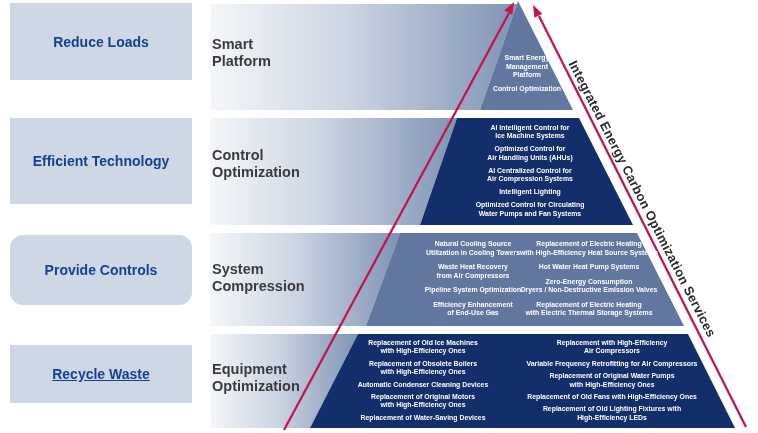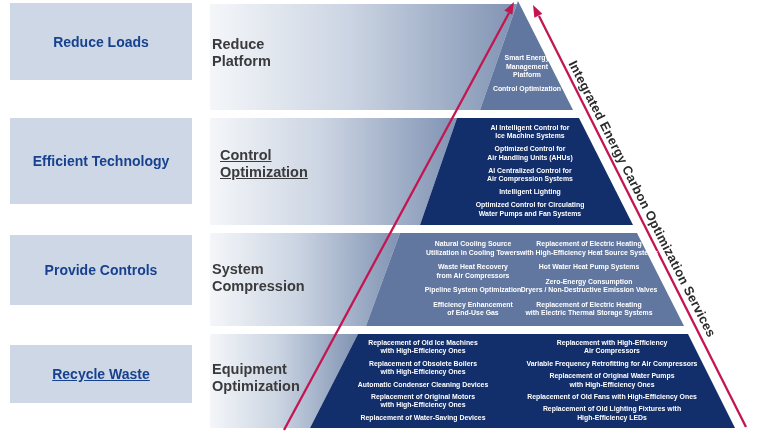--- a/index.html
+++ b/index.html
@@ -57,26 +57,26 @@
     <polygon points="358,334 688,334 735,428 310,428" fill="#132f6b"></polygon>
 
     <line x1="284" y1="430" x2="509" y2="13" stroke-width="2.3" fill="none" stroke="#c31650"></line>
     <polygon points="514,2 512.3,14.7 504.3,10.5" fill="#c31650"></polygon>
     <line x1="746" y1="427" x2="539" y2="16" stroke-width="2.3" fill="none" stroke="#c31650"></line>
     <polygon points="533,5 542.4,13.7 534.4,17.7" fill="#c31650"></polygon>
   </svg>
 
   <div class="lbox" style="top:3px;height:77px;">Reduce Loads</div>
   <div class="lbox" style="top:118px;height:86px;">Efficient Technology</div>
-  <div class="lbox" style="top:235px;height:70px;">Provide Controls</div>
+  <div class="lbox" style="top:235px;height:70px;border-radius:13px;">Provide Controls</div>
   <div class="lbox" style="top:345px;height:58px;text-decoration:underline;">Recycle Waste</div>
 
-  <div class="heading" style="left:212px;top:36px;">Reduce
+  <div class="heading" style="left:212px;top:36px;">Smart
 Platform</div>
-  <div class="heading" style="left:220px;top:147px;text-decoration:underline;">Control
+  <div class="heading" style="left:212px;top:147px;">Control
 Optimization</div>
   <div class="heading" style="left:212px;top:261px;">System
 Compression</div>
   <div class="heading" style="left:212px;top:361px;">Equipment
 Optimization</div>
 
   <div class="tier-col" style="left:459px;top:49px;width:136px;height:50px;">
     <div class="titem">Smart Energy
 Management
 Platform</div>

